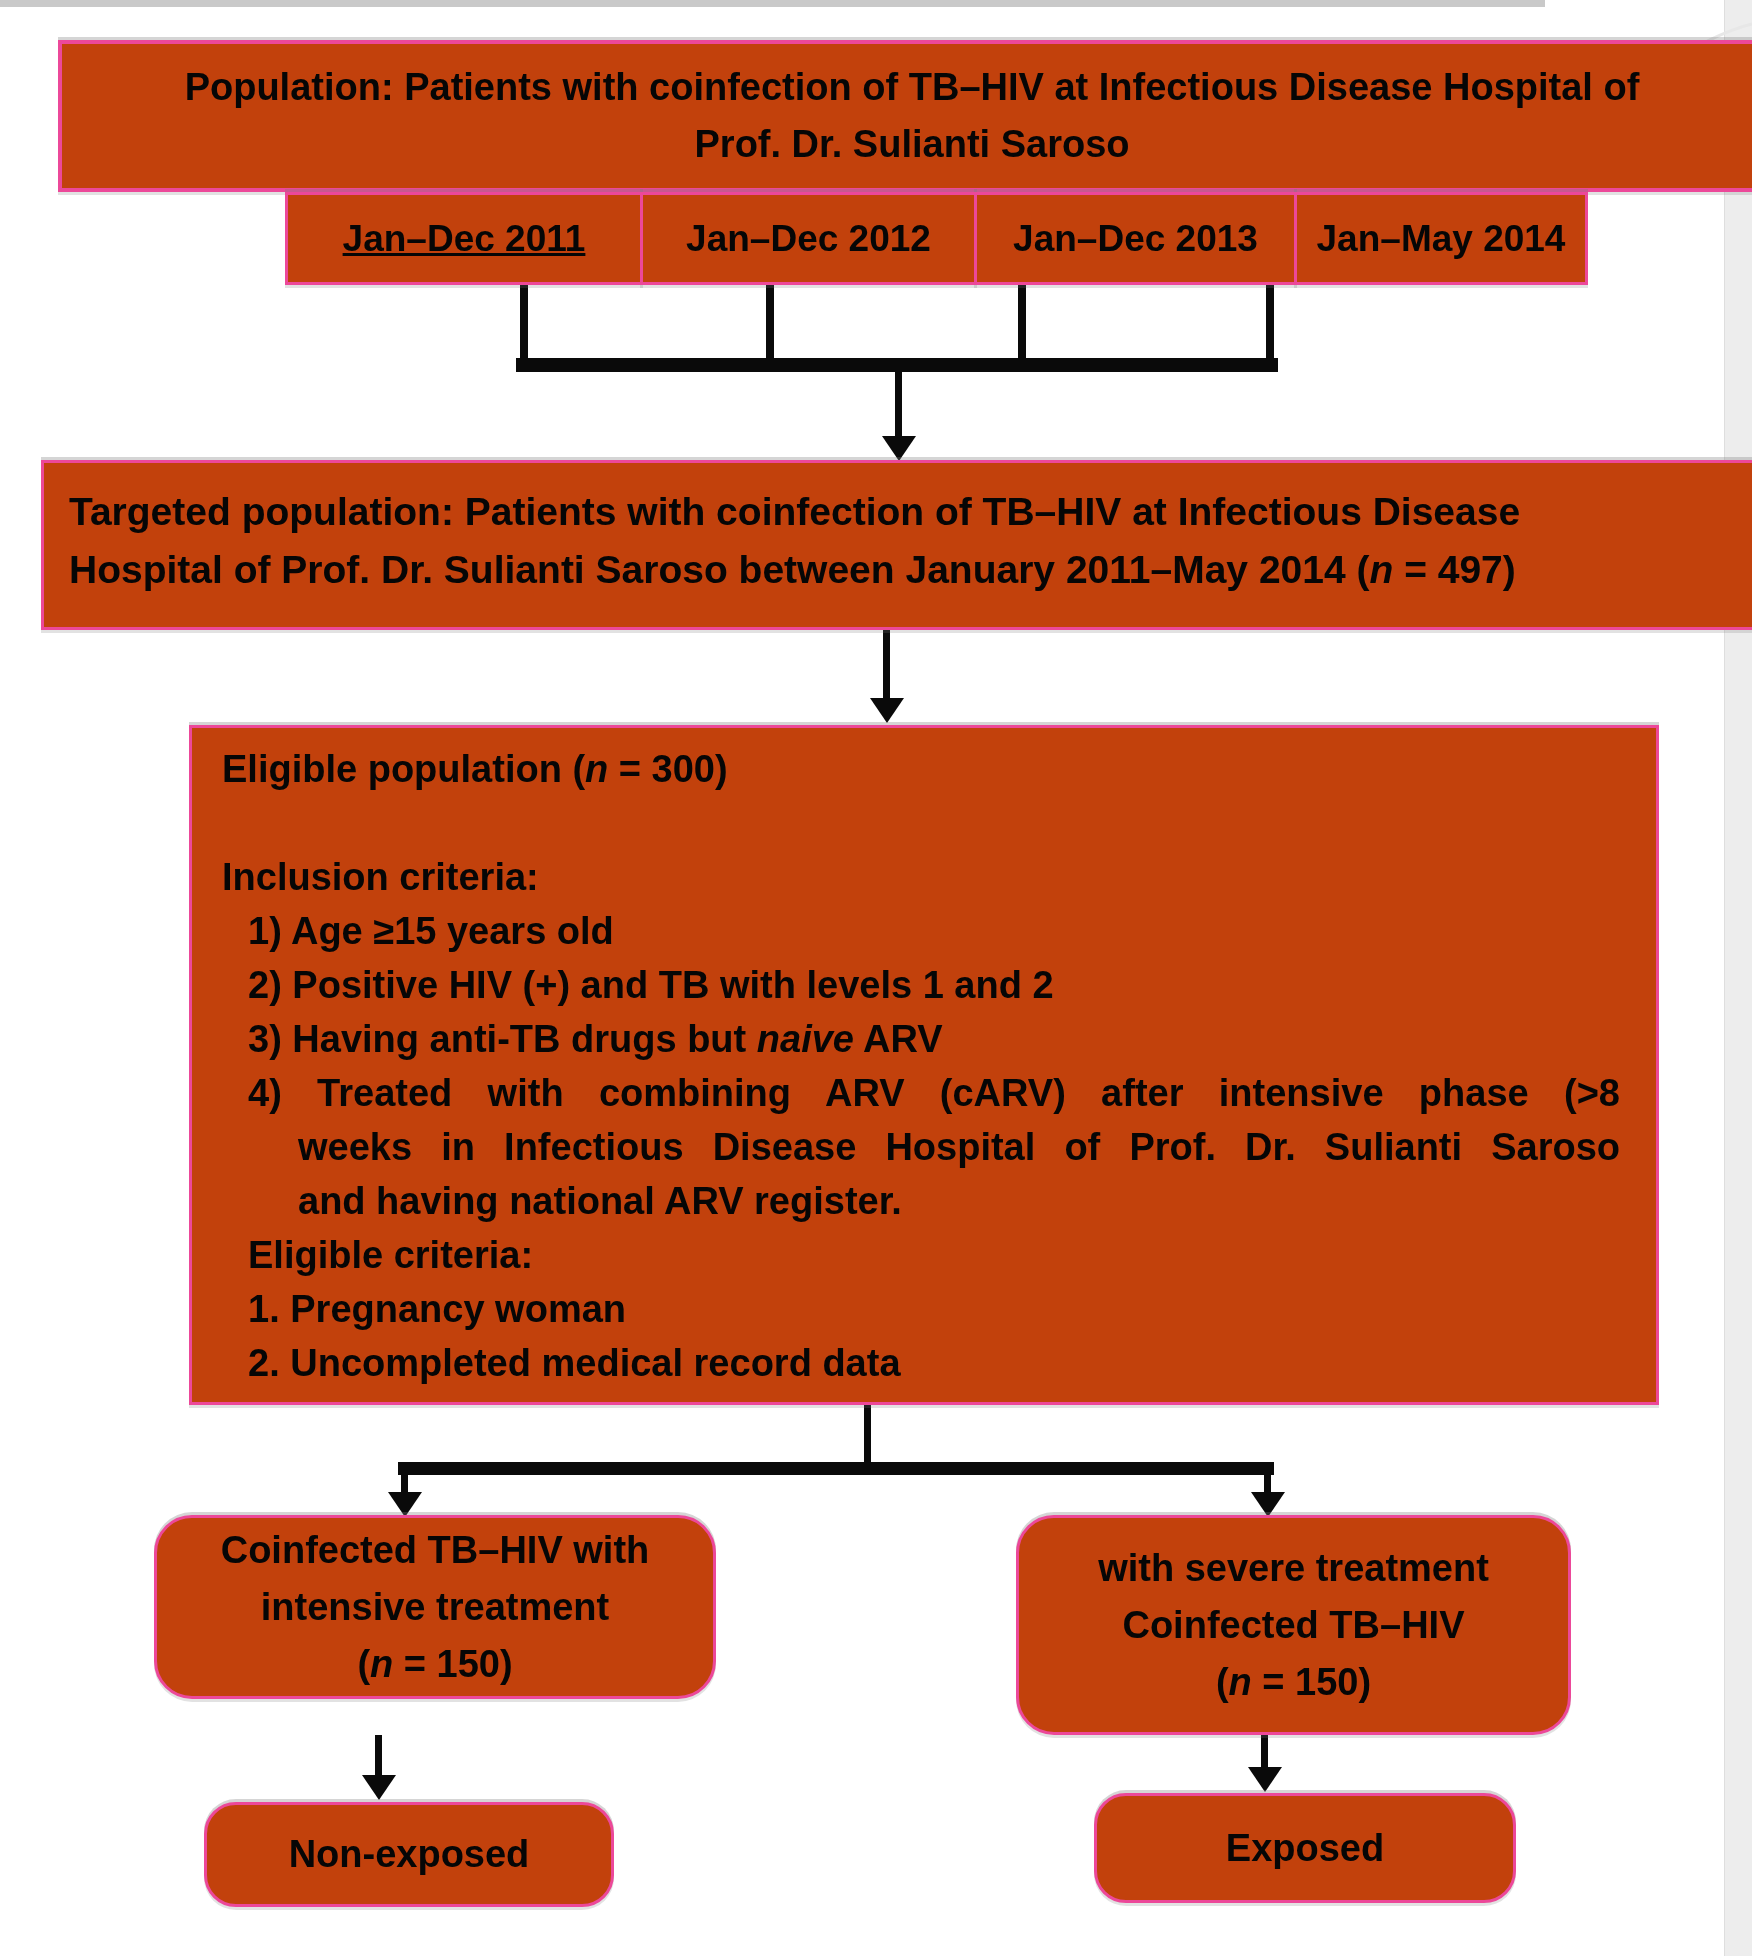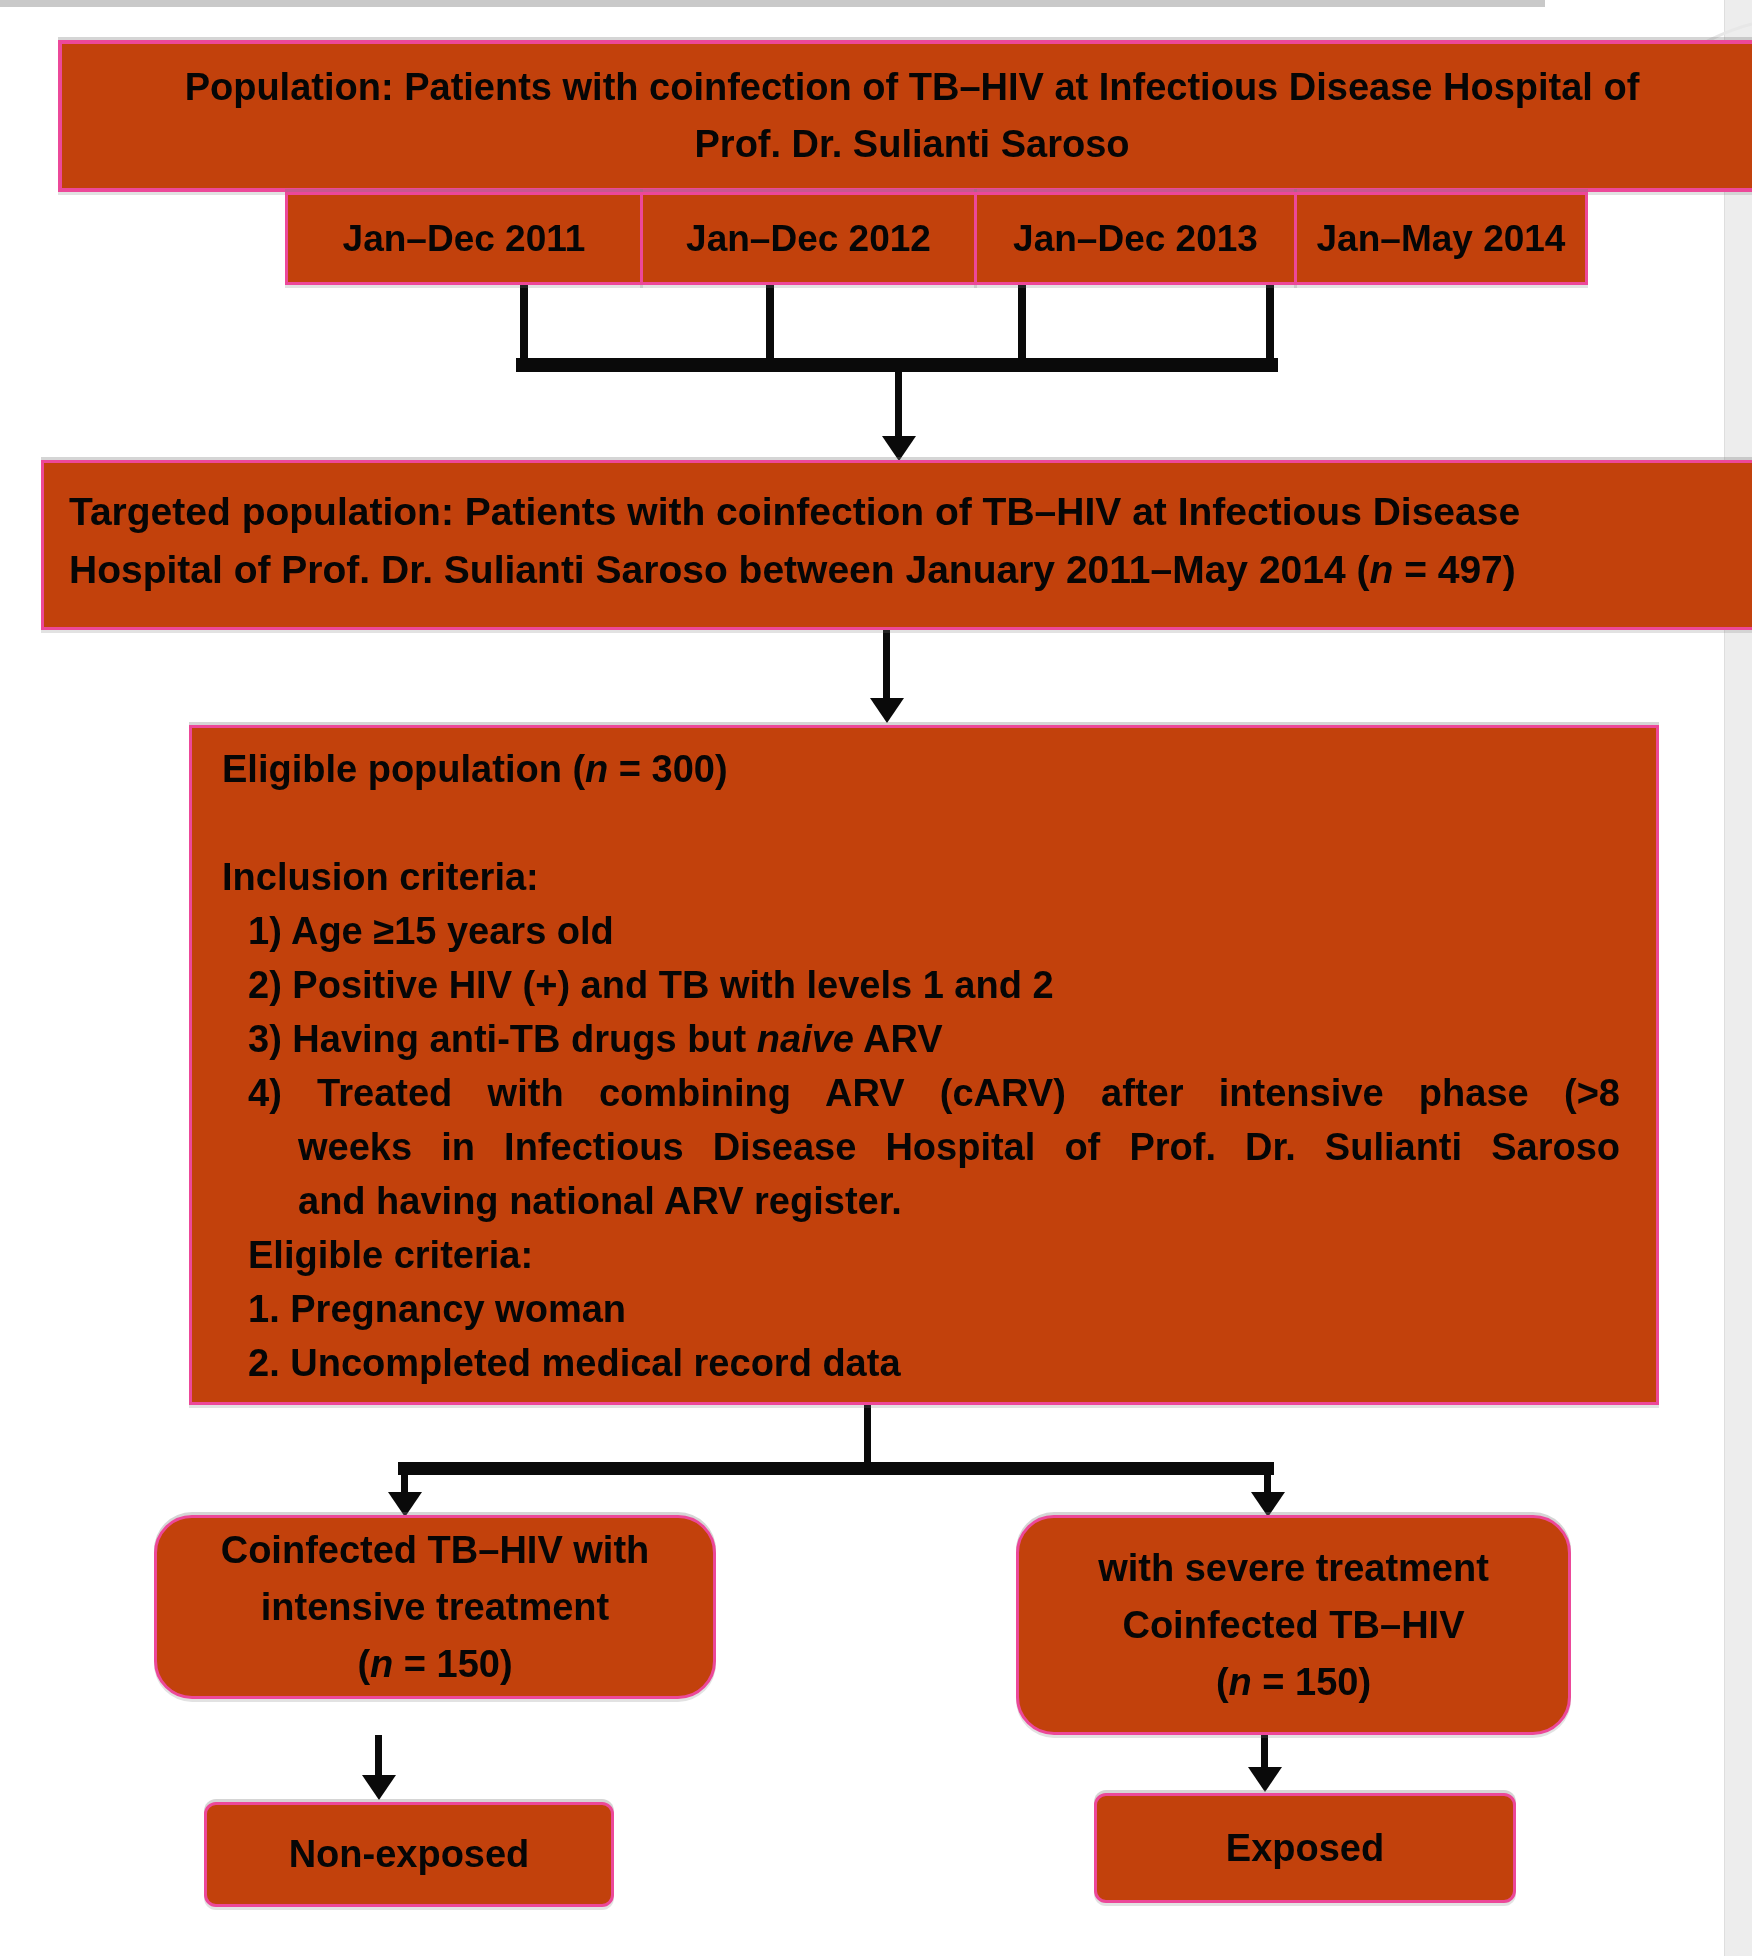--- a/index.html
+++ b/index.html
@@ -35,21 +35,21 @@
     padding:14px 36px 0 30px;}
   #eligible-box .indent1{margin-left:26px;}
   #eligible-box .indent2{margin-left:76px;}
   #eligible-box .gap-after{margin-bottom:54px;}
   .stretch{text-align:justify;text-align-last:justify;}
   
   .round-box{border-radius:38px;font-size:38px;line-height:57px;}
   #intensive-box{left:118px;top:1515px;width:562px;height:184px;}
   #severe-box{left:980px;top:1515px;width:555px;height:220px;}
   
-  .terminal-box{border-radius:12px;font-size:38px;}
+  .terminal-box{border-radius:32px;font-size:38px;}
   #nonexposed-box{left:168px;top:1802px;width:410px;height:105px;}
   #exposed-box{left:1058px;top:1793px;width:422px;height:110px;}
   
   .cline{position:absolute;background:#0a0a0a;}
   .ahead{position:absolute;width:0;height:0;
     border-left:17px solid transparent;border-right:17px solid transparent;
     border-top:25px solid #0a0a0a;}
   
   #top-scan-line{position:absolute;left:0;top:0;width:1545px;height:7px;background:#c9c9c9;}
   #right-scan-strip{position:absolute;left:1724px;top:0;width:28px;height:1956px;background:#ededed;border-left:1px solid #dedede;}
@@ -89,21 +89,21 @@
   <div class="cline" style="left:375px;top:1735px;width:7px;height:42px;"></div>
   <div class="ahead" style="left:362px;top:1775px;"></div>
   <div class="cline" style="left:1261px;top:1735px;width:7px;height:36px;"></div>
   <div class="ahead" style="left:1248px;top:1767px;"></div>
 
   <div class="box centered" id="population-box">
     <div class="line">Population: Patients with coinfection of TB–HIV at Infectious Disease Hospital of</div>
     <div class="line">Prof. Dr. Sulianti Saroso</div>
   </div>
 
-  <div class="box period-cell" style="left:249px;width:358px;">
+  <div class="box period-cell" style="left:249px;width:358px;text-decoration:underline;">
     <span class="line">Jan–Dec 2011</span>
   </div>
   <div class="box period-cell" style="left:604px;width:337px;">
     <span class="line">Jan–Dec 2012</span>
   </div>
   <div class="box period-cell" style="left:938px;width:323px;">
     <span class="line">Jan–Dec 2013</span>
   </div>
   <div class="box period-cell" style="left:1258px;width:294px;">
     <span class="line">Jan–May 2014</span>

